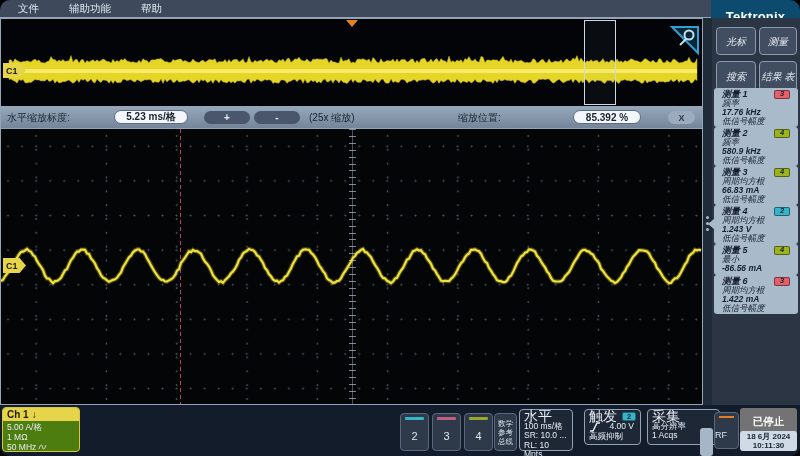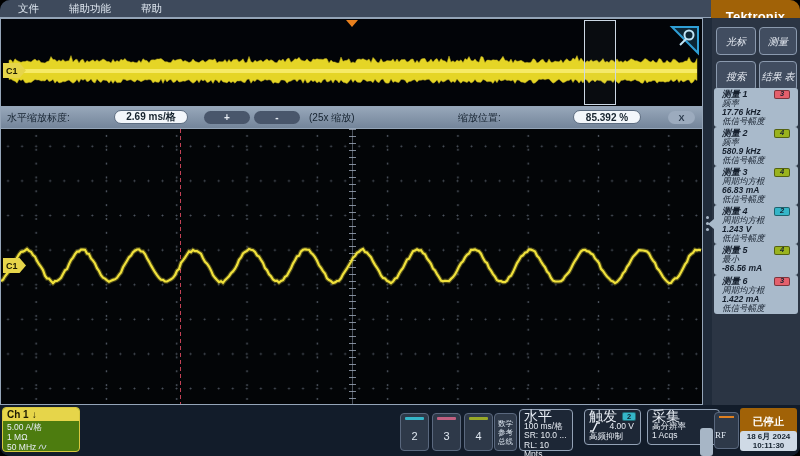--- a/index.html
+++ b/index.html
@@ -5,21 +5,21 @@
   * { margin:0; padding:0; box-sizing:border-box; }
   body { background:#000; font-family:"Liberation Sans","DejaVu Sans",sans-serif; }
   .screen { position:relative; width:800px; height:456px; background:#121c2a; overflow:hidden;border-radius:10px; }
 
   
   .menubar { position:absolute; left:0; top:0; width:711px; height:18px;
     background:#3e4a5c; border-bottom:1px solid #93a3b6;
     display:flex; align-items:center; padding-left:18px; gap:30px; }
   .menu-item { color:#dfe7f0; font-size:10.5px; cursor:default; }
   .logo-zone { position:absolute; left:711px; top:0; width:89px; height:33px;
-    background:#a16207; display:flex; align-items:center; justify-content:center; }
+    background:#0c4a6e; display:flex; align-items:center; justify-content:center; }
   .logo { color:#fff; font-size:13px; font-weight:bold; letter-spacing:.2px; }
 
   
   .overview { position:absolute; left:0; top:18px; width:703px; height:89px;
     background:#020408; border:1px solid #95a5b8; }
   .trig-pos-triangle { position:absolute; left:345px; top:1px; width:0; height:0;
     border-left:6px solid transparent; border-right:6px solid transparent;
     border-top:7px solid #e8801e; }
   .zoom-window { position:absolute; left:583px; top:1px; width:32px; height:85px;
     border:1px solid #ccd8e4; background:rgba(210,225,240,.04); }
@@ -102,22 +102,22 @@
   .trig-chip { width:14px; height:9px; border-radius:2px; background:#35b5c8; color:#10202c;
     font-size:7.5px; font-weight:bold; display:flex; align-items:center; justify-content:center;
     border:1px solid rgba(0,0,0,.4); }
   .trig-line1 { display:flex; align-items:center; gap:3px; }
   .trig-level { flex:1; text-align:right; padding-right:2px; }
   .partial-panel { position:absolute; left:700px; top:23px; width:13px; height:28px;
     background:#a7b6c6; border-radius:3px; }
   .rf-btn { position:absolute; left:714px; top:7px; width:25px; height:37px; background:#2e3949;
     border:1px solid #5a687e; border-radius:4px; color:#dfe7f0; font-size:9px; }
   .rf-stripe { position:absolute; left:4px; right:4px; top:3px; height:2px; background:#e08020; }
-  .rf-label { position:absolute; left:0; right:0; top:17px; text-align:left;font-family:Liberation Serif, serif; }
-  .stop-btn { position:absolute; left:740px; top:3px; width:57px; height:27px; background:#a16207;
+  .rf-label { position:absolute; left:0; right:0; top:17px; text-align:left; }
+  .stop-btn { position:absolute; left:740px; top:3px; width:57px; height:27px; background:#737373;
     border-radius:3px; color:#fff; font-size:10.5px; font-weight:bold; display:flex;
     align-items:center; justify-content:center; }
   .datetime { position:absolute; left:740px; top:26px; width:57px; height:20px; background:#cfdae6;
     border-radius:3px; color:#15222f; font-size:8px; font-weight:bold; line-height:9px;
     display:flex; flex-direction:column; align-items:center; justify-content:center; }
 </style>
 </head>
 <body>
 
 <div class="screen">
@@ -141,21 +141,21 @@
     <div class="ch-tag ov-tag">C1</div>
     <svg class="zoom-icon" width="32" height="32">
       <path d="M3 3 L29 3 L29 29 Z" fill="#0c2534" stroke="#2f9fd6" stroke-width="2"></path>
       <circle cx="20" cy="11" r="4.5" fill="none" stroke="#bfe3f5" stroke-width="2"></circle>
       <line x1="17" y1="15" x2="11" y2="21" stroke="#bfe3f5" stroke-width="2"></line>
     </svg>
   </div>
 
   <div class="zoombar">
     <span class="zb-label" style="left:6px">水平缩放标度:</span>
-    <div class="zb-pill" style="left:113px;width:74px">2.69 ms/格</div>
+    <div class="zb-pill" style="left:113px;width:74px">5.23 ms/格</div>
     <div class="zb-btn" style="left:203px">+</div>
     <div class="zb-btn" style="left:253px">-</div>
     <span class="zb-label" style="left:308px">(25x 缩放)</span>
     <span class="zb-label" style="left:457px">缩放位置:</span>
     <div class="zb-pill" style="left:572px;width:68px">85.392 %</div>
     <div class="zb-x">X</div>
   </div>
 
   <div class="mainview">
     <div class="center-vruler"></div>

